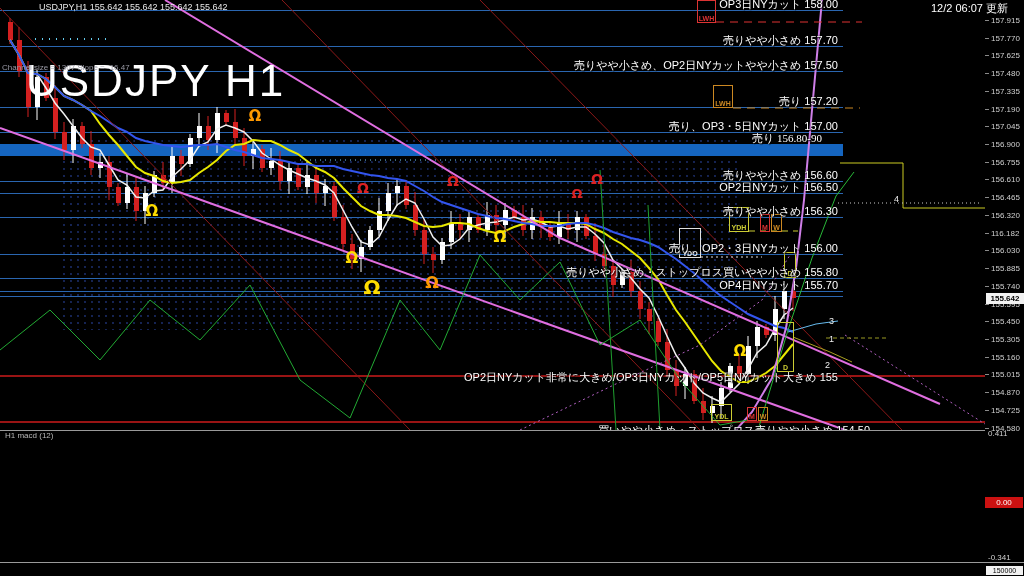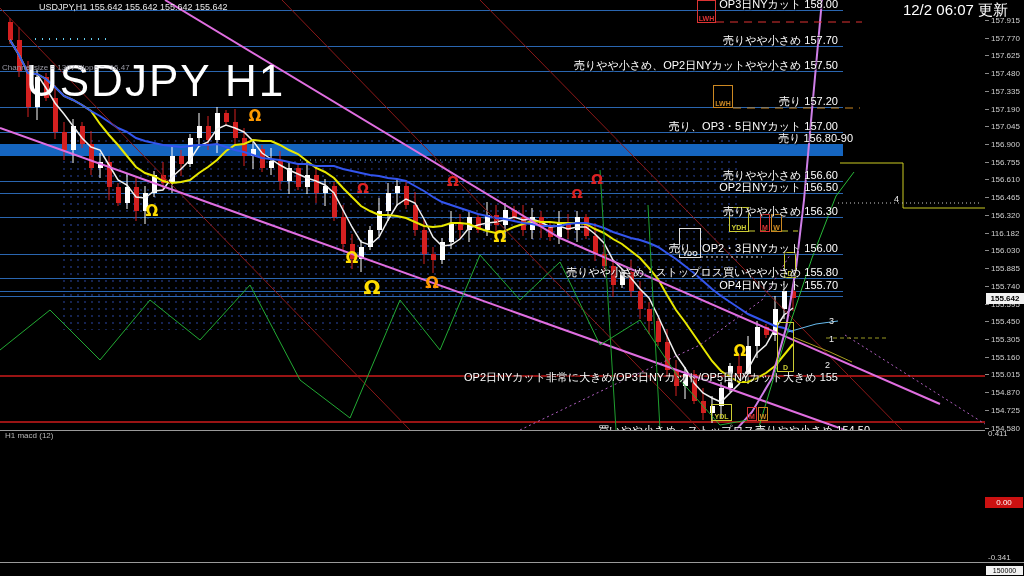--- a/index.html
+++ b/index.html
@@ -16,21 +16,21 @@
   .lblbox{position:absolute;box-sizing:border-box;border:1px solid;z-index:15;
           display:flex;align-items:flex-end;justify-content:center;font-size:7px;font-weight:bold;}
   .wnum{position:absolute;font-size:9px;color:#f0f0f0;z-index:16;}
   #price-axis{position:absolute;left:985px;top:0;width:39px;height:562px;background:#000;z-index:25;}
   .axlbl{position:absolute;left:6px;font-size:8px;color:#cfcfcf;white-space:nowrap;}
   .axtick{position:absolute;left:0;width:4px;height:1px;background:#8a8a8a;}
   .vline{position:absolute;left:985px;top:0;width:1px;height:562px;background:#8a8a8a;z-index:24;}
   .hsep{position:absolute;left:0;width:1024px;height:1px;background:#9a9a9a;z-index:23;}
   #cur-price{position:absolute;left:986px;width:38px;height:11px;background:#f2f2f2;color:#000;
              font-size:8px;font-weight:bold;text-align:center;line-height:11px;z-index:26;}
-  #updated{position:absolute;right:16px;top:1px;font-size:15px;color:#ffffff;z-index:31;white-space:nowrap;}
+  #updated{position:absolute;right:16px;top:1px;font-size:11px;color:#ffffff;z-index:31;white-space:nowrap;}
   #macd-label{position:absolute;left:5px;top:431px;font-size:8px;color:#b8b8b8;z-index:22;white-space:nowrap;}
   .macd-scale{position:absolute;left:988px;font-size:8px;color:#d0d0d0;z-index:26;white-space:nowrap;text-align:right;}
   #macd-zero-badge{position:absolute;left:985px;top:497px;width:38px;height:11px;background:#cc1111;
                    color:#fff;font-size:8px;text-align:center;line-height:11px;z-index:27;}
   #corner-box{position:absolute;left:986px;top:566px;width:37px;height:9px;background:#f2f2f2;color:#000;
               font-size:7px;text-align:center;line-height:9px;z-index:27;}
   #time-axis{position:absolute;left:0;top:562px;width:1024px;height:14px;background:#000;z-index:22;}
   .seg{position:absolute;top:1px;height:8px;}
   .sess-lbl{position:absolute;top:1px;font-size:8px;font-weight:bold;color:#33dd44;z-index:28;line-height:8px;}
 </style>
@@ -329,21 +329,21 @@
       </svg>
     <div class="watermark">USDJPY H1</div>
     <div class="quote">USDJPY,H1  155.642 155.642 155.642 155.642</div>
     <div class="channel">Channel size = 1307  Slope = -16.47</div>
     <div id="annos">
         <div class="anno" style="top: -3px; right: 186px;">OP3日NYカット 158.00</div>
         <div class="anno" style="top: 33px; right: 186px;">売りやや小さめ 157.70</div>
         <div class="anno" style="top: 58px; right: 186px;">売りやや小さめ、OP2日NYカットやや小さめ 157.50</div>
         <div class="anno" style="top: 94px; right: 186px;">売り 157.20</div>
         <div class="anno" style="top: 119px; right: 186px;">売り、OP3・5日NYカット 157.00</div>
-        <div class="anno" style="top: 131px; right: 171px;">売り 156.80-90</div>
+        <div class="anno" style="top: 131px; right: 202px; font-family: Liberation Serif, serif;">売り 156.80-90</div>
         <div class="anno" style="top: 168px; right: 186px;">売りやや小さめ 156.60</div>
         <div class="anno" style="top: 180px; right: 186px;">OP2日NYカット 156.50</div>
         <div class="anno" style="top: 204px; right: 186px;">売りやや小さめ 156.30</div>
         <div class="anno" style="top: 241px; right: 186px;">売り、OP2・3日NYカット 156.00</div>
         <div class="anno" style="top: 265px; right: 186px;">売りやや小さめ・ストップロス買いやや小さめ 155.80</div>
         <div class="anno" style="top: 278px; right: 186px;">OP4日NYカット 155.70</div>
         <div class="anno" style="top: 370px; right: 186px;">OP2日NYカット非常に大きめ/OP3日NYカット/OP5日NYカット大きめ 155</div>
         <div class="anno" style="top: 423px; right: 154px;">買いやや小さめ・ストップロス売りやや小さめ 154.50</div>
       </div>
     <div id="boxes">

